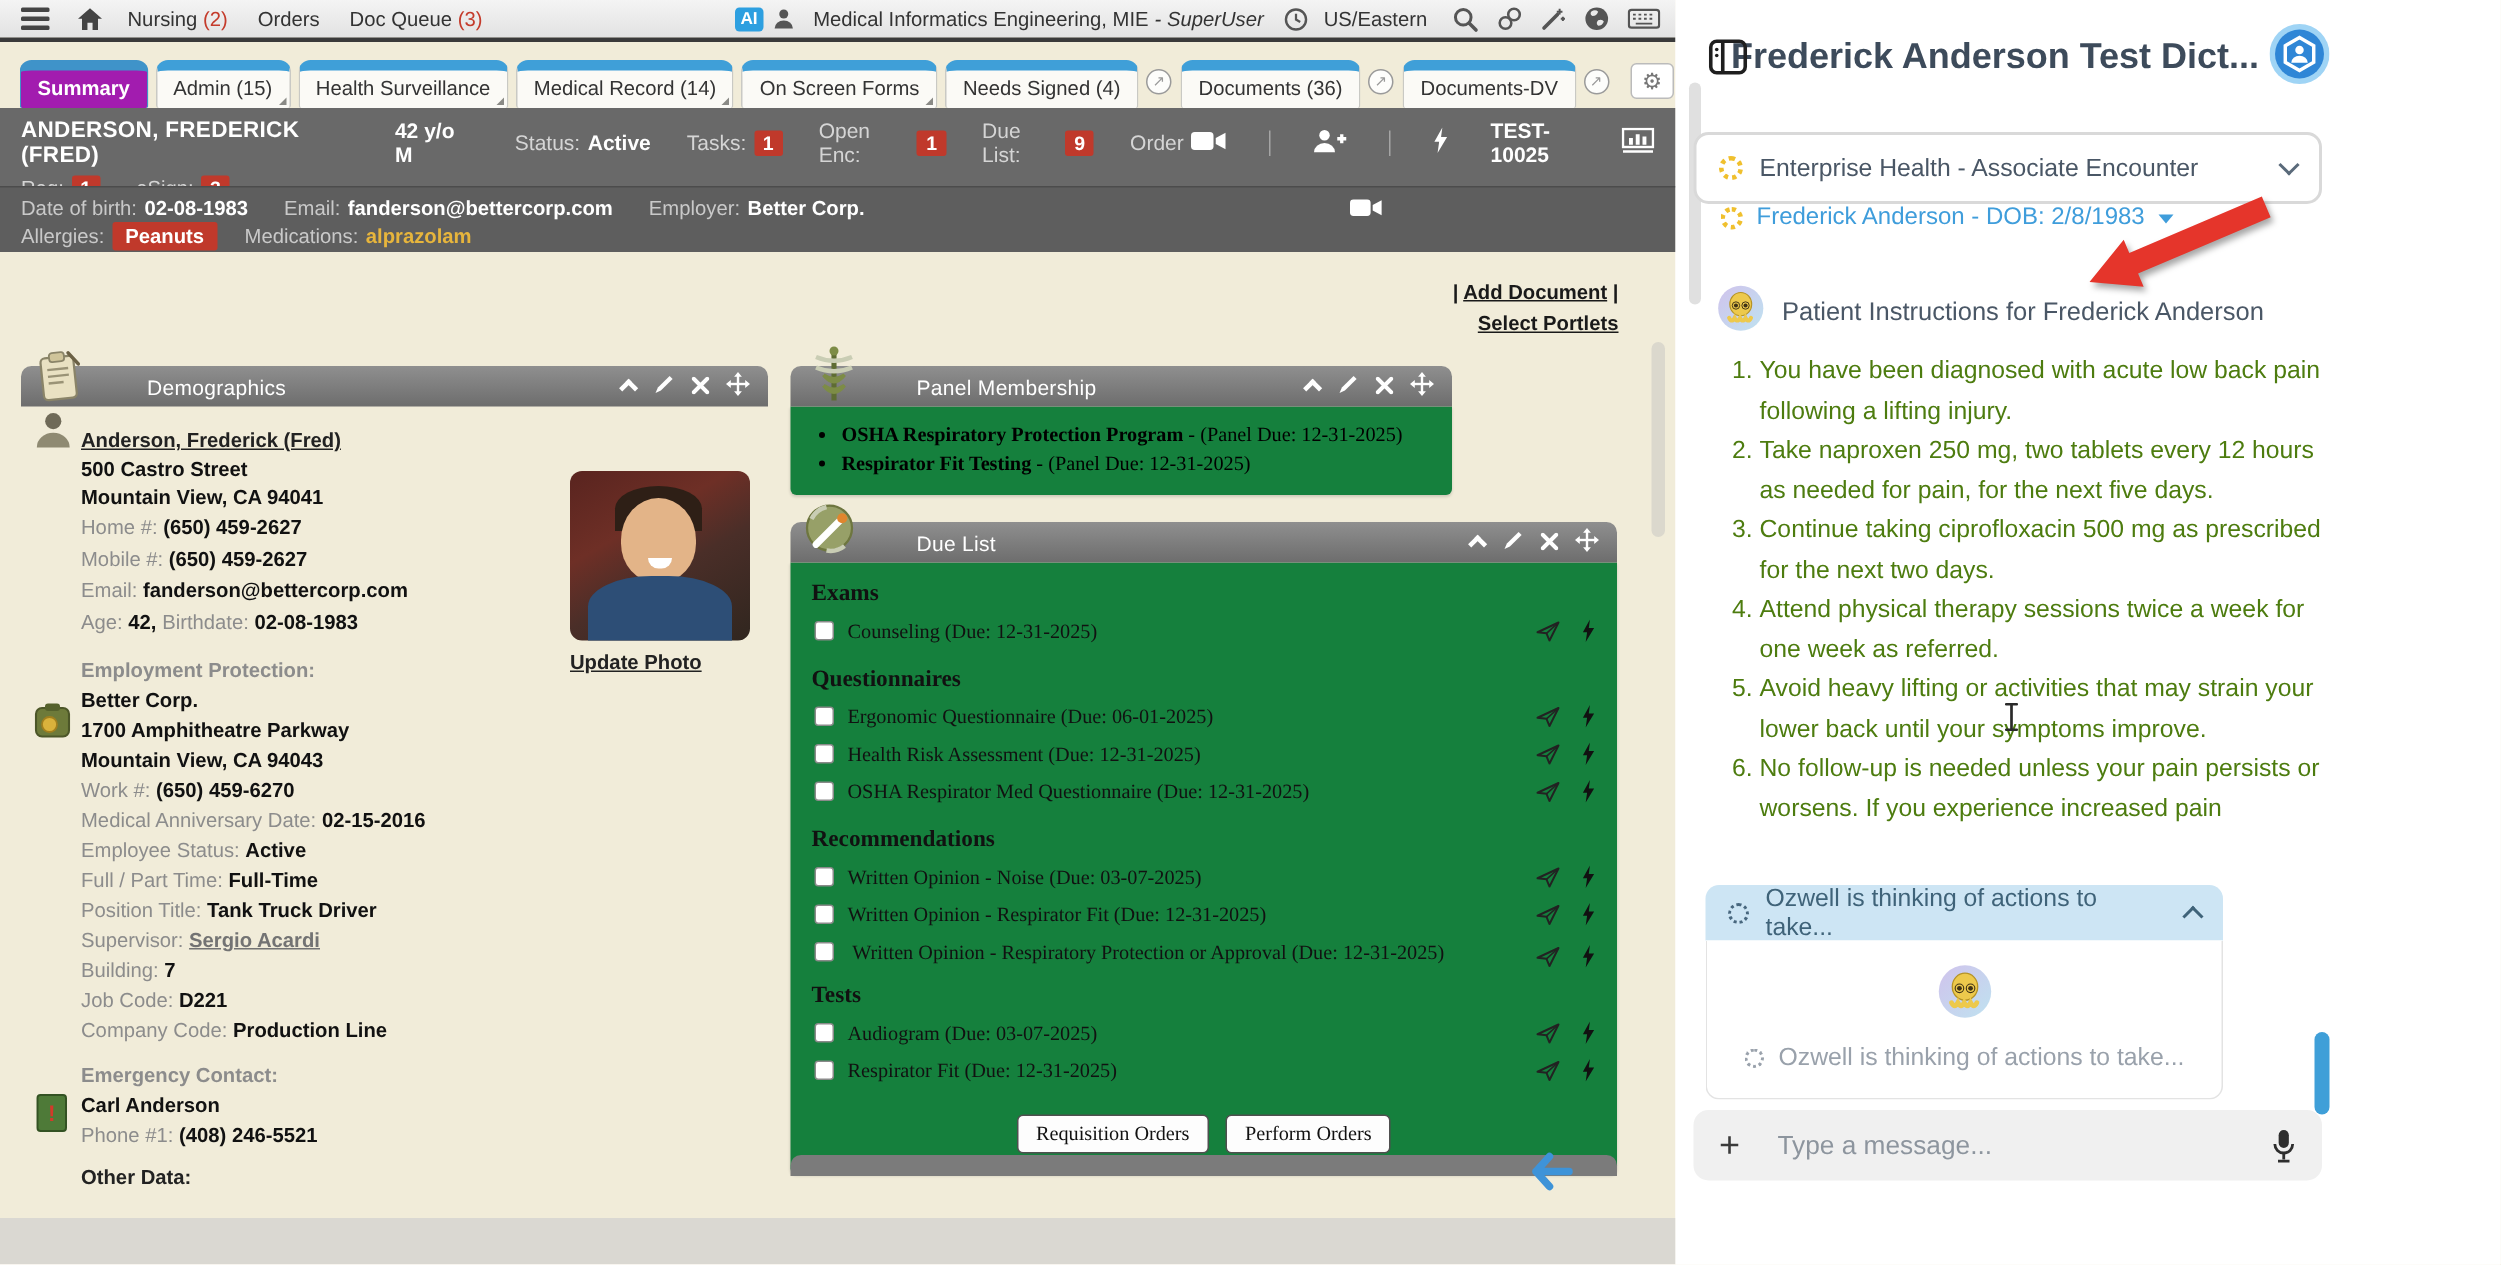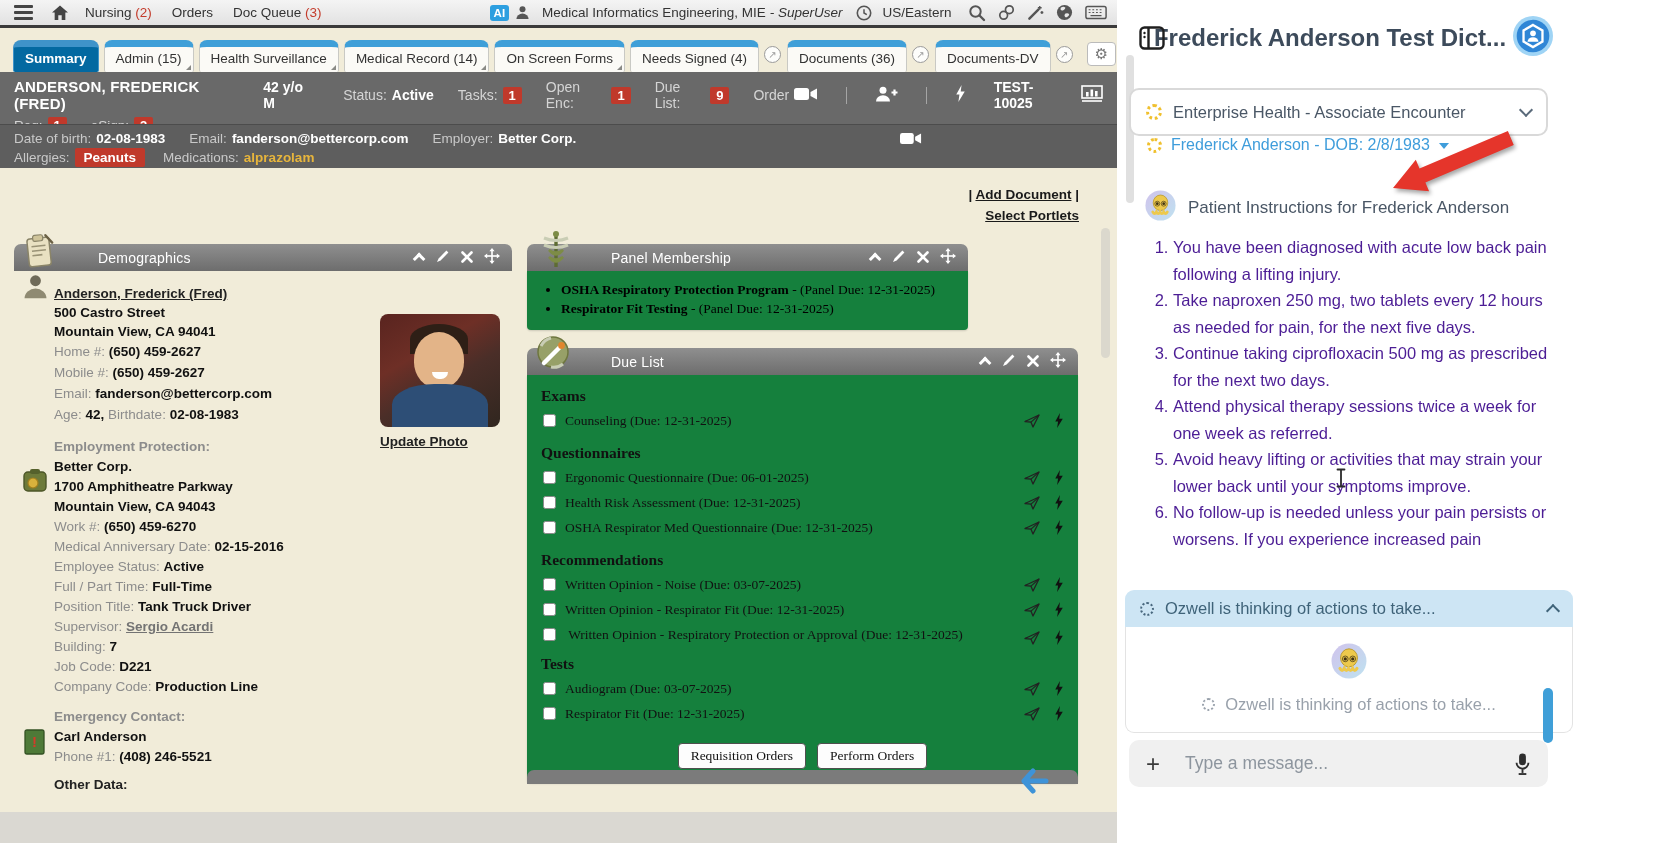--- a/index.html
+++ b/index.html
@@ -24,21 +24,21 @@
   .tz { margin:0 10px 0 4px; white-space:nowrap; }
   .help-badge { width:17px; height:17px; border-radius:50%; background:#e88b28; color:#fff; font-weight:bold;
     font-size:12px; display:inline-flex; align-items:center; justify-content:center; margin-left:8px; }
   .gray-dot { width:16px; height:16px; border-radius:50%; background:#9a9a9a; margin-left:10px; }
 
   
   .tabs { position:absolute; left:0; top:36px; width:1117px; height:36px; display:flex; align-items:flex-end; padding-left:13px; }
   .tab { position:relative; display:inline-flex; align-items:center; margin-right:5px;
     background:#fbfaf6; border:1px solid #c9c9c4; border-bottom:none; border-top:7px solid #3f9fd8;
     border-radius:8px 8px 2px 2px; padding:4px 11px 6px; font-size:13.5px; color:#333; white-space:nowrap; cursor:pointer; }
-  .tab.active { background:#0369a1; border-top-color:#47a0d8; border-color:#3f93c9; color:#fff; font-weight:bold; }
+  .tab.active { background:#a21caf; border-top-color:#47a0d8; border-color:#3f93c9; color:#fff; font-weight:bold; }
   .tab.dd::after { content:""; position:absolute; right:2px; bottom:2px;
     border-left:5px solid transparent; border-bottom:5px solid #8a8a86; }
   .ext { width:17px; height:17px; border:1.5px solid #9a9a9a; border-radius:50%; color:#9a9a9a;
     font-size:10px; display:inline-flex; align-items:center; justify-content:center; margin:0 6px 0 0; align-self:center; background:#fdfdfb; }
   .gear-btn { margin-left:8px; align-self:center; background:#fff; border:1px solid #bbb; border-radius:4px;
     padding:2px 7px; color:#777; font-size:15px; cursor:pointer; }
 
   
   .pt1 { position:absolute; left:0; top:72px; width:1117px; height:52px; background:#696969; color:#fff; padding:6px 14px 0; }
   .pt1-r1 { display:flex; align-items:center; font-size:14px; }
@@ -127,25 +127,25 @@
     display:flex; align-items:center; padding:0 15px; gap:11px; cursor:pointer; background:#fff; }
   .sun { width:16px; height:16px; border:3px dotted #f0c02e; border-radius:50%; background:#fff; flex:0 0 auto; }
   .enc-label { font-size:16.5px; color:#4a5766; }
   .chev-dn { width:10px; height:10px; border-right:2.5px solid #5a6a7a; border-bottom:2.5px solid #5a6a7a; transform:rotate(45deg); margin-left:auto; margin-top:-4px; }
   .pat-row { position:absolute; left:30px; top:136px; display:flex; align-items:center; gap:9px; cursor:pointer; }
   .pat-link { font-size:16px; color:#3f9ddb; }
   .pat-caret { width:0; height:0; border-left:5px solid transparent; border-right:5px solid transparent; border-top:6px solid #3f9ddb; margin-top:2px; }
 
   .msg-head { position:absolute; left:28px; top:190px; display:flex; align-items:center; gap:12px; }
   .msg-title { font-size:17px; color:#4a5766; }
-  .instr { position:absolute; left:32px; top:234px; width:412px; font-size:16.5px; line-height:26.5px; color:#4c1d95; }
+  .instr { position:absolute; left:32px; top:234px; width:412px; font-size:16.5px; line-height:26.5px; color:#4d7c0f; }
   .instr ol { margin-left:24px; }
   .instr li { margin-bottom:0; }
 
-  .think { position:absolute; left:8px; top:590px; width:448px; }
+  .think { position:absolute; left:20px; top:590px; width:345px; }
   .think-hd { height:37px; background:#cde5f4; border-radius:9px 9px 0 0; display:flex; align-items:center; padding:0 15px; gap:11px; cursor:pointer; }
   .spinner { width:14px; height:14px; border:2.5px dotted #48677e; border-radius:50%; flex:0 0 auto; }
   .spinner.gray { border-color:#9aa2ac; width:13px; height:13px; }
   .think-label { font-size:16.5px; color:#3f6379; }
   .chev-up2 { width:10px; height:10px; border-right:2.5px solid #3f6379; border-bottom:2.5px solid #3f6379; transform:rotate(-135deg); margin-left:auto; margin-top:5px; }
   .think-bd { height:106px; background:#fff; border:1px solid #e3e3e3; border-top:none; border-radius:0 0 9px 9px;
     display:flex; flex-direction:column; align-items:center; padding-top:16px; gap:12px; }
   .think-row { display:flex; align-items:center; gap:10px; font-size:16.5px; color:#99a1ab; }
 
   .chat-pill { position:absolute; left:426px; top:688px; width:10px; height:55px; background:#3f9fd8; border-radius:5px; }

